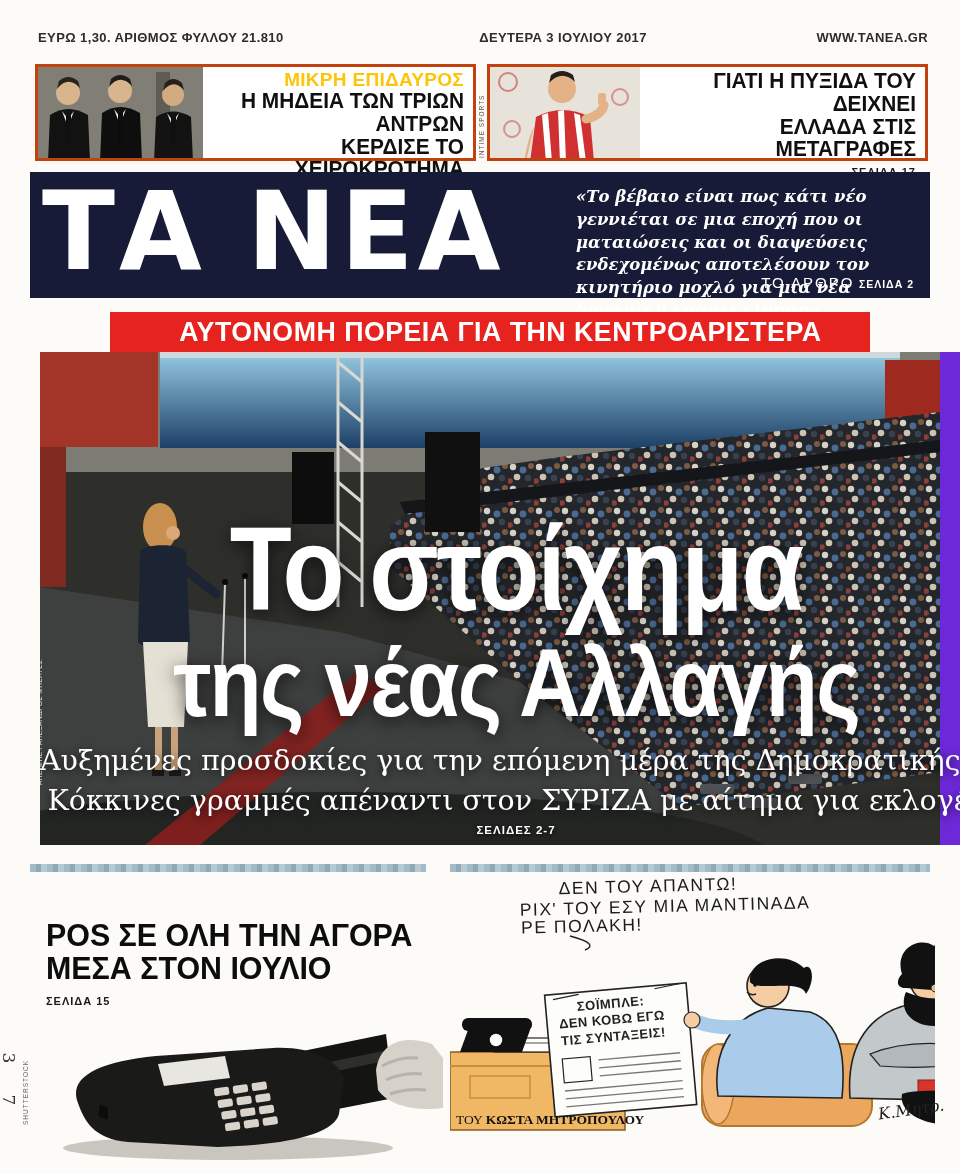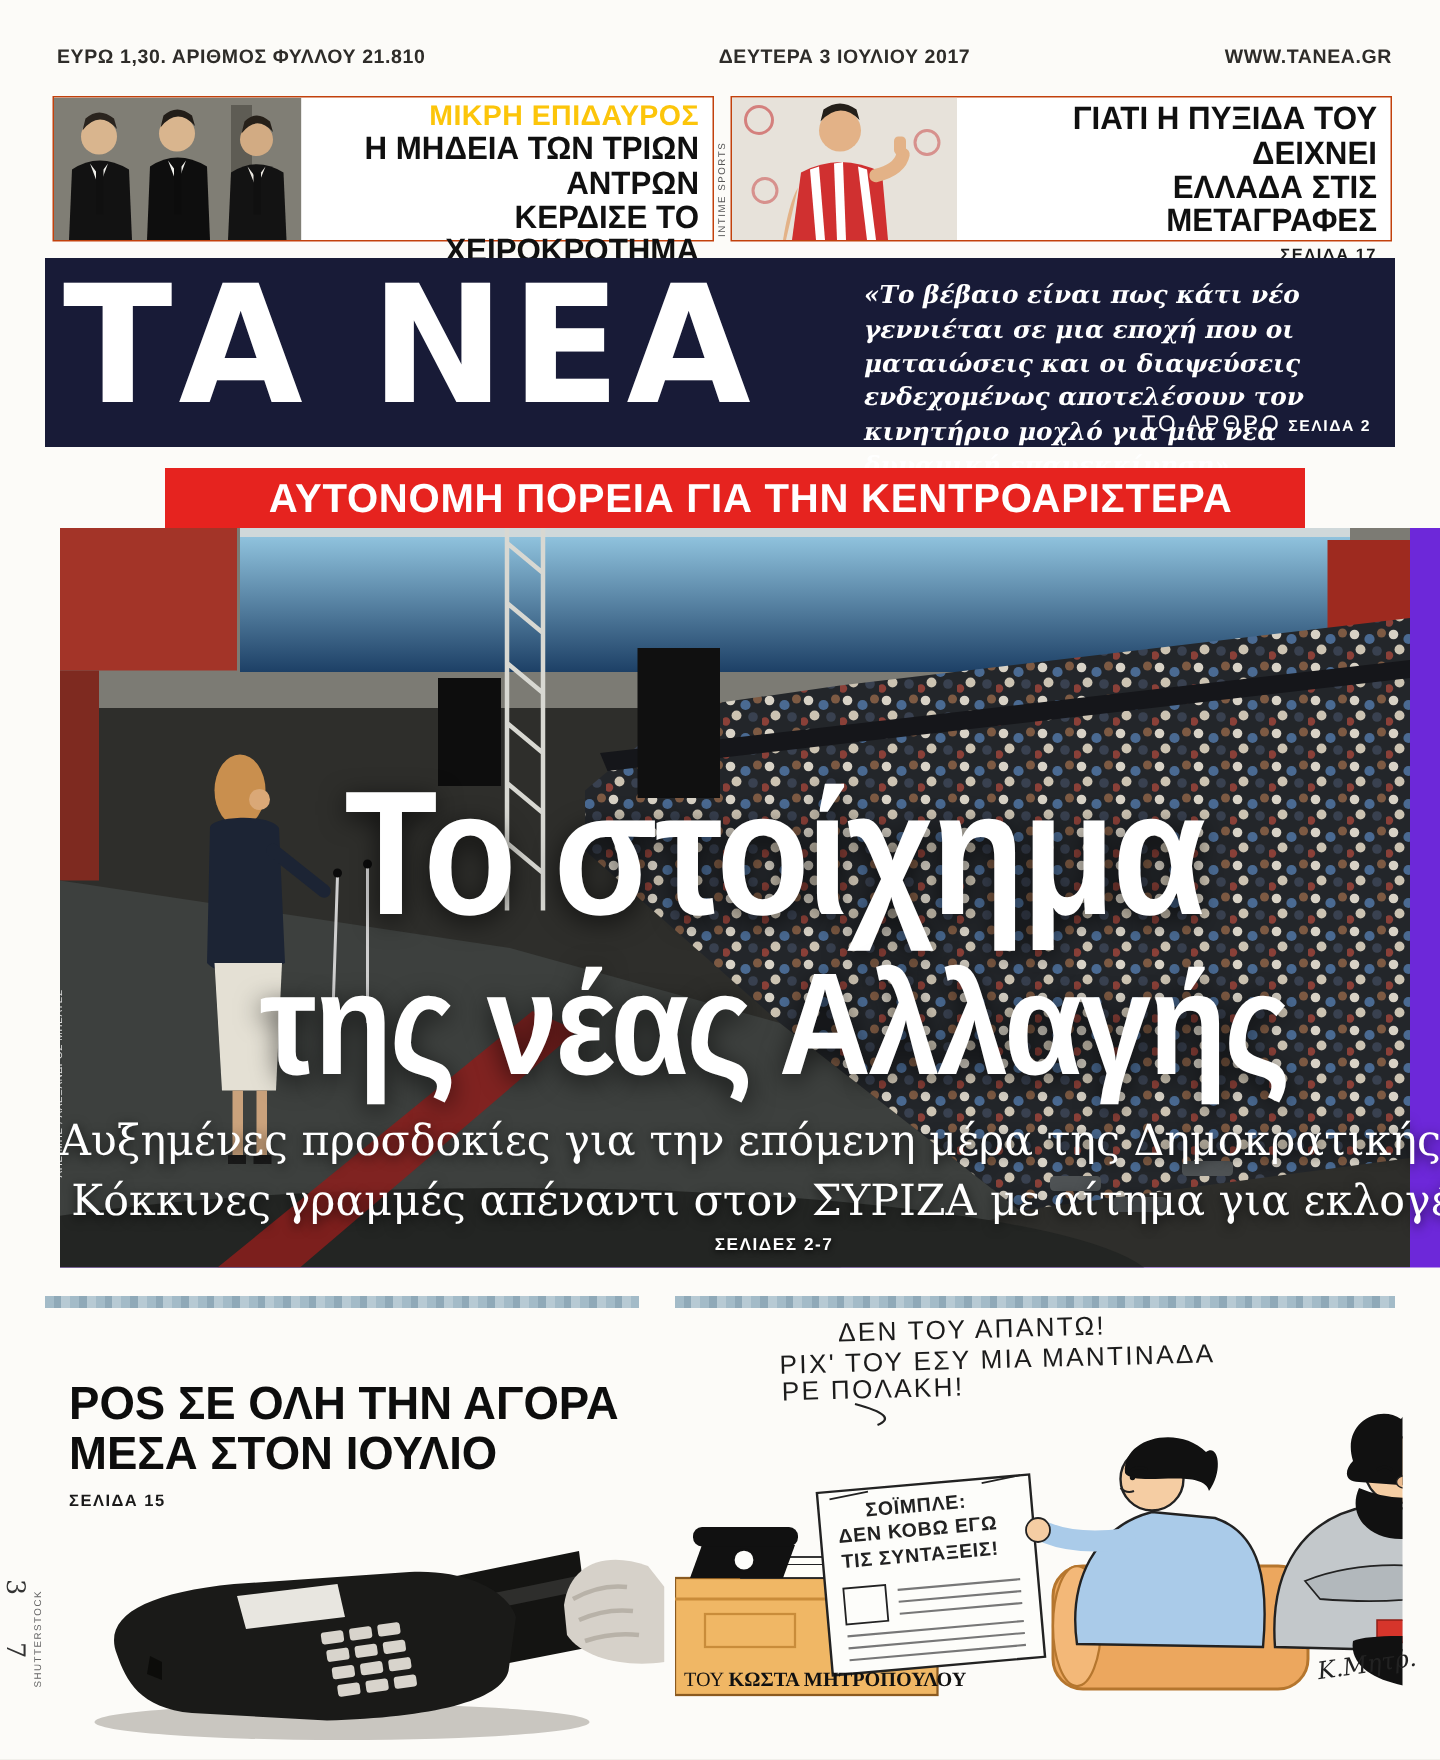--- a/index.html
+++ b/index.html
@@ -2,21 +2,21 @@
 <html><head>
 <meta charset="utf-8">
 <style>
   html,body{margin:0;padding:0;background:#e9e7e2;}
   #page{position:relative;width:960px;height:1173px;background:#fcfbf8;overflow:hidden;
         font-family:"Liberation Sans","DejaVu Sans",sans-serif;color:#111;}
   .abs{position:absolute;}
   
   .topbar-text{font-size:13px;font-weight:bold;letter-spacing:.4px;color:#2e2c29;white-space:nowrap;}
   
-  .teaser{position:absolute;top:64px;width:441px;height:97px;border:1px solid #c2410c;background:#fff;box-sizing:border-box;display:flex;}
+  .teaser{position:absolute;top:64px;width:441px;height:97px;border:3px solid #c2410c;background:#fff;box-sizing:border-box;display:flex;}
   .teaser .photo{flex:0 0 165px;position:relative;overflow:hidden;}
   .teaser .txt{flex:1;text-align:right;padding:3px 9px 0 4px;}
   .kicker-y{font-size:19px;font-weight:bold;color:#fcc50a;letter-spacing:.3px;line-height:1.05;}
   .teaser-h{font-size:21.5px;font-weight:800;color:#101010;line-height:1.06;transform:scaleX(.97);transform-origin:right;}
   .teaser-p{font-size:11px;font-weight:bold;color:#1a1a1a;margin-top:5px;letter-spacing:1px;}
   .vcredit{position:absolute;font-size:6.5px;letter-spacing:1px;color:#555;transform:rotate(-90deg);transform-origin:left top;white-space:nowrap;}
   
   .masthead{position:absolute;left:30px;top:172px;width:900px;height:126px;background:#181b37;}
   .logo{position:absolute;left:12px;top:-4px;font-size:107px;font-weight:800;color:#fff;letter-spacing:4px;
         font-family:"DejaVu Sans","Liberation Sans",sans-serif;transform:scaleY(1.02);transform-origin:top left;white-space:nowrap;}

